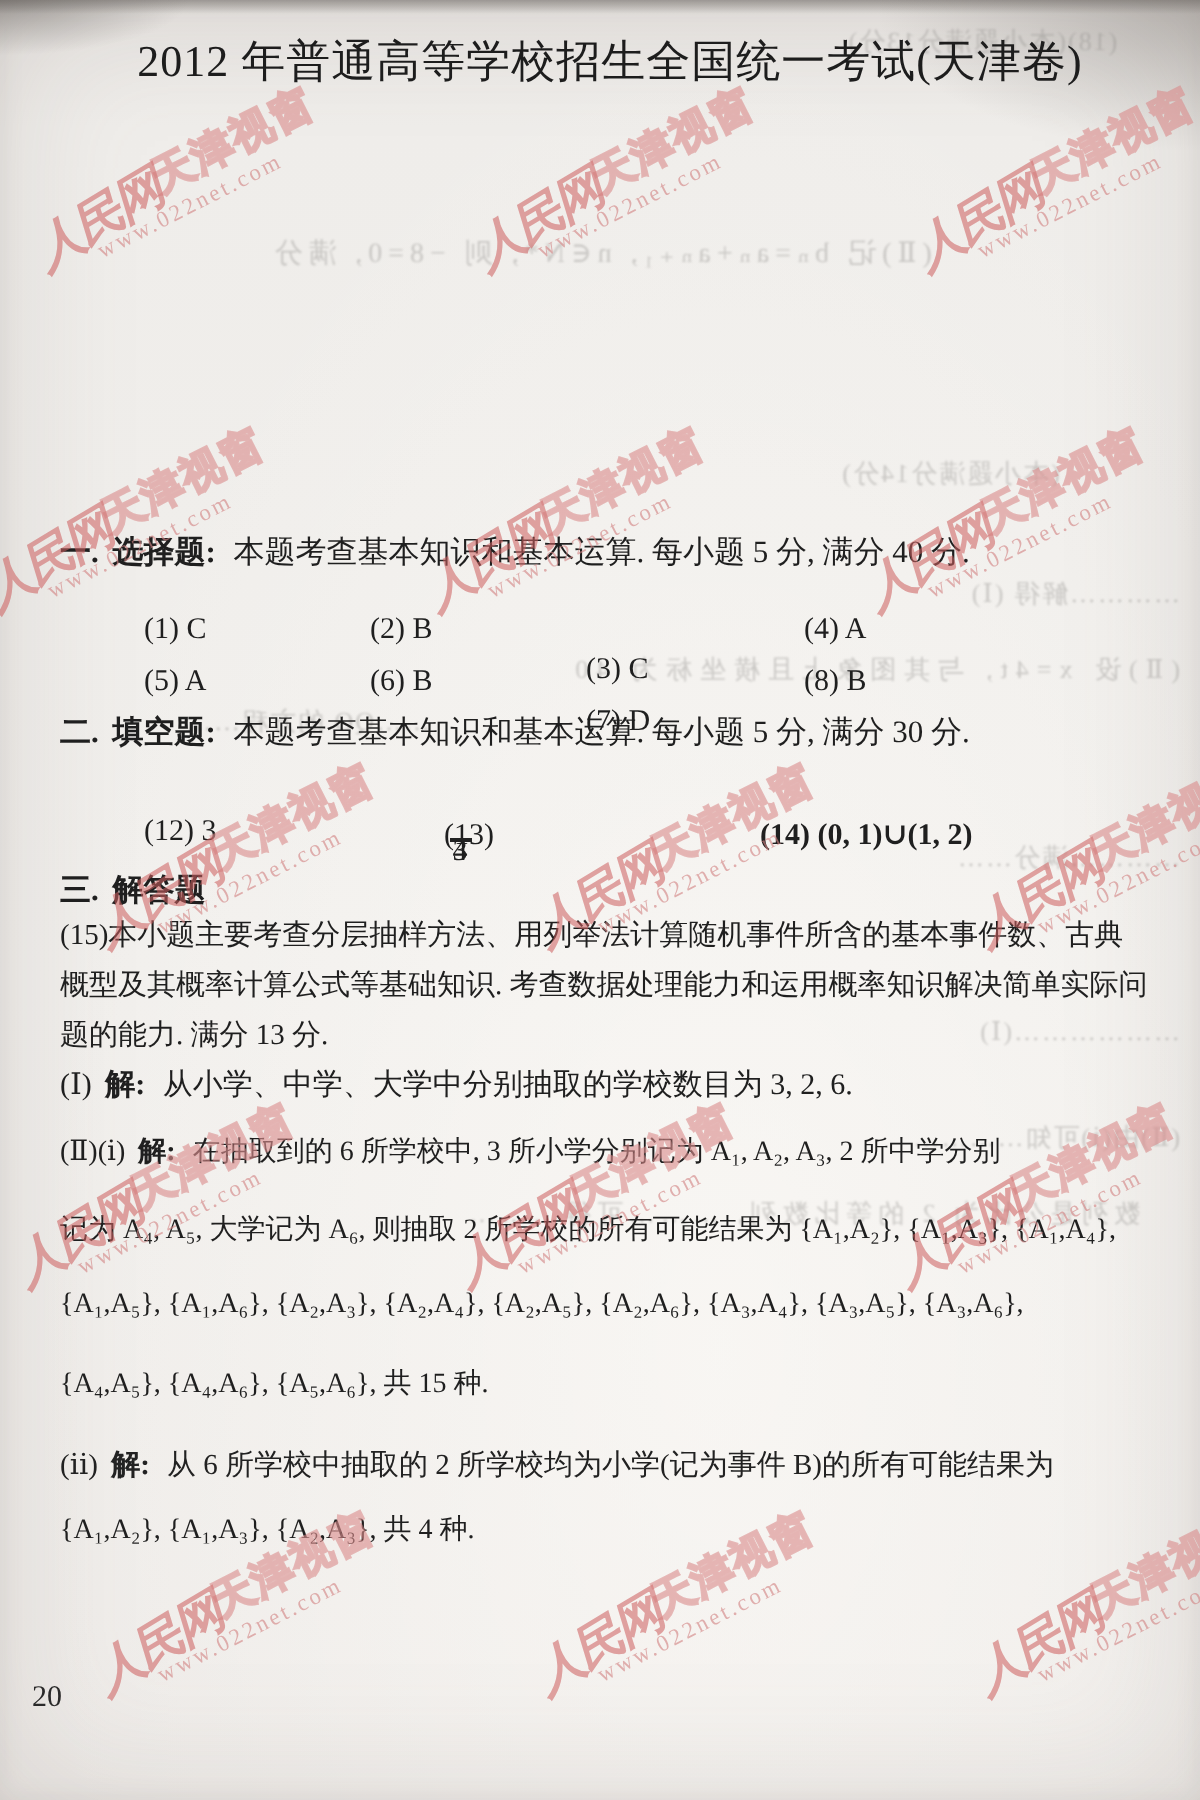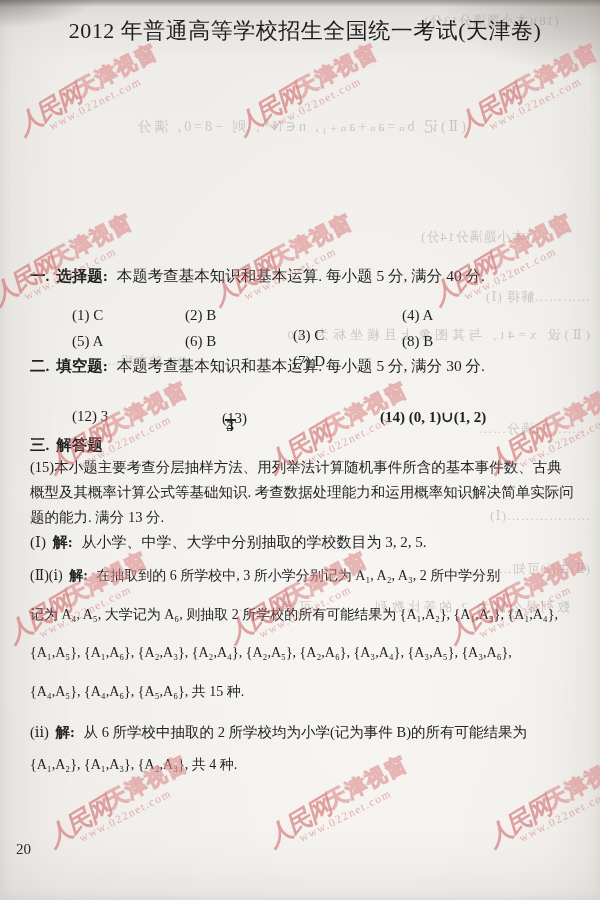--- a/index.html
+++ b/index.html
@@ -153,21 +153,21 @@
     <span class="b">解答题</span>
   </div>
 
   <div class="abs txt i1">(15)本小题主要考查分层抽样方法、用列举法计算随机事件所含的基本事件数、古典</div>
   <div class="abs txt i2">概型及其概率计算公式等基础知识. 考查数据处理能力和运用概率知识解决简单实际问</div>
   <div class="abs txt i3">题的能力. 满分 13 分.</div>
 
   <div class="abs txt p1">
     <span class="pre">(Ⅰ)</span>
     <span class="b">解:</span>
-    <span>从小学、中学、大学中分别抽取的学校数目为 3, 2, 5.</span>
+    <span>从小学、中学、大学中分别抽取的学校数目为 3, 2, 6.</span>
   </div>
 
   <div class="abs math-line m1">
     <span class="pre">(Ⅱ)(ⅰ)</span>
     <span class="b">解:</span>
     <span>在抽取到的 6 所学校中, 3 所小学分别记为 A₁, A₂, A₃, 2 所中学分别</span>
   </div>
   <div class="abs math-line m2">记为 A₄, A₅, 大学记为 A₆, 则抽取 2 所学校的所有可能结果为 {A₁,A₂}, {A₁,A₃}, {A₁,A₄},</div>
   <div class="abs math-line m3">{A₁,A₅}, {A₁,A₆}, {A₂,A₃}, {A₂,A₄}, {A₂,A₅}, {A₂,A₆}, {A₃,A₄}, {A₃,A₅}, {A₃,A₆},</div>
   <div class="abs math-line m4">{A₄,A₅}, {A₄,A₆}, {A₅,A₆}, 共 15 种.</div>

